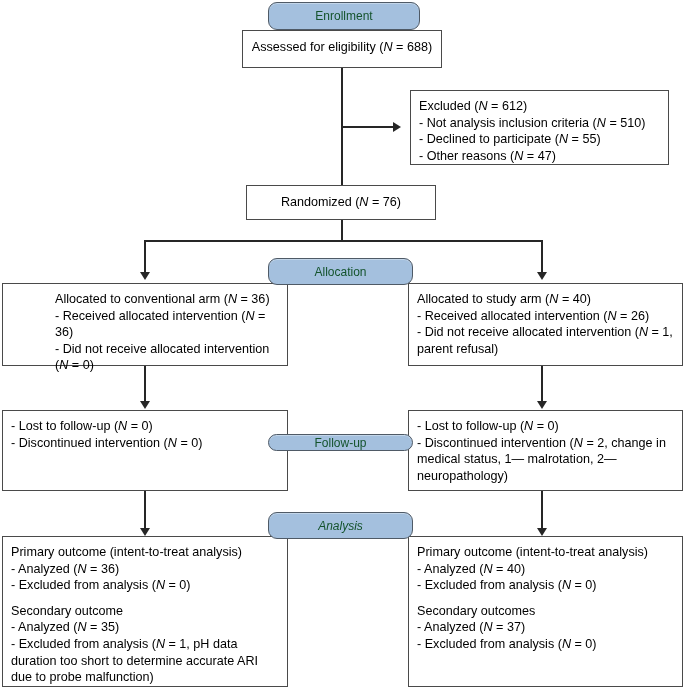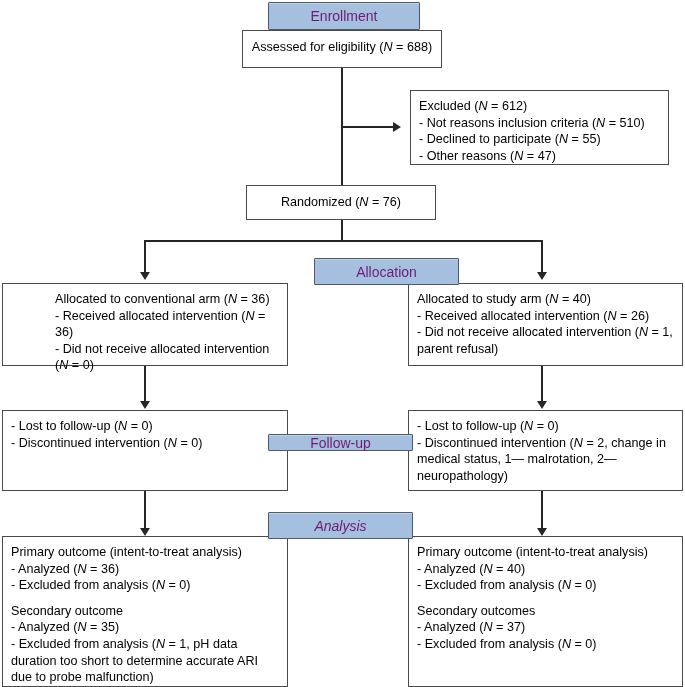--- a/index.html
+++ b/index.html
@@ -42,23 +42,23 @@
   }
   .ital {
     font-style: italic;
   }
   
   .pill {
     position: absolute;
     box-sizing: border-box;
     background: #a4c0de;
     border: 1.4px solid #4f5a66;
-    border-radius: 1px;
-    color: #701a75;
-    font-size: 14px;
+    border-radius: 9px;
+    color: #14532d;
+    font-size: 12px;
     text-align: center;
     line-height: 1;
     display: flex;
     align-items: center;
     justify-content: center;
     z-index: 6;
     box-shadow: inset 0 1px 0 rgba(255,255,255,0.35);
   }
   
   .vline, .hline {
@@ -117,21 +117,21 @@
 
   <div class="node center" style="left:242px; top:30px; width:200px; height:38px;">
     <div class="body">
         <div class="line"><span>Assessed for eligibility (</span><span class="ital">N</span><span> = 688)</span></div>
       </div>
   </div>
 
   <div class="node" style="left:410px; top:90px; width:259px; height:75px;">
     <div class="body">
         <div class="line"><span>Excluded (</span><span class="ital">N</span><span> = 612)</span></div>
-        <div class="line"><span>- Not reasons inclusion criteria (</span><span class="ital">N</span><span> = 510)</span></div>
+        <div class="line"><span>- Not analysis inclusion criteria (</span><span class="ital">N</span><span> = 510)</span></div>
         <div class="line"><span>- Declined to participate (</span><span class="ital">N</span><span> = 55)</span></div>
         <div class="line"><span>- Other reasons (</span><span class="ital">N</span><span> = 47)</span></div>
       </div>
   </div>
 
   <div class="node center" style="left:246px; top:185px; width:190px; height:35px;">
     <div class="body">
         <div class="line"><span>Randomized (</span><span class="ital">N</span><span> = 76)</span></div>
       </div>
   </div>
@@ -187,21 +187,21 @@
         <div class="line"><span>Secondary outcomes</span></div>
         <div class="line"><span>- Analyzed (</span><span class="ital">N</span><span> = 37)</span></div>
         <div class="line"><span>- Excluded from analysis (</span><span class="ital">N</span><span> = 0)</span></div>
       </div>
   </div>
 
   <div class="pill" style="left:268px; top:2px; width:152px; height:28px;">
     <span>Enrollment</span>
   </div>
 
-  <div class="pill" style="left:268px; top:258px; width:145px; height:27px;margin-left:46px;">
+  <div class="pill" style="left:268px; top:258px; width:145px; height:27px;">
     <span>Allocation</span>
   </div>
 
   <div class="pill" style="left:268px; top:386px; width:145px; height:17px;margin-top:48px;">
     <span>Follow-up</span>
   </div>
 
   <div class="pill" style="left:268px; top:512px; width:145px; height:27px;font-style:italic;">
     <span>Analysis</span>
   </div>

